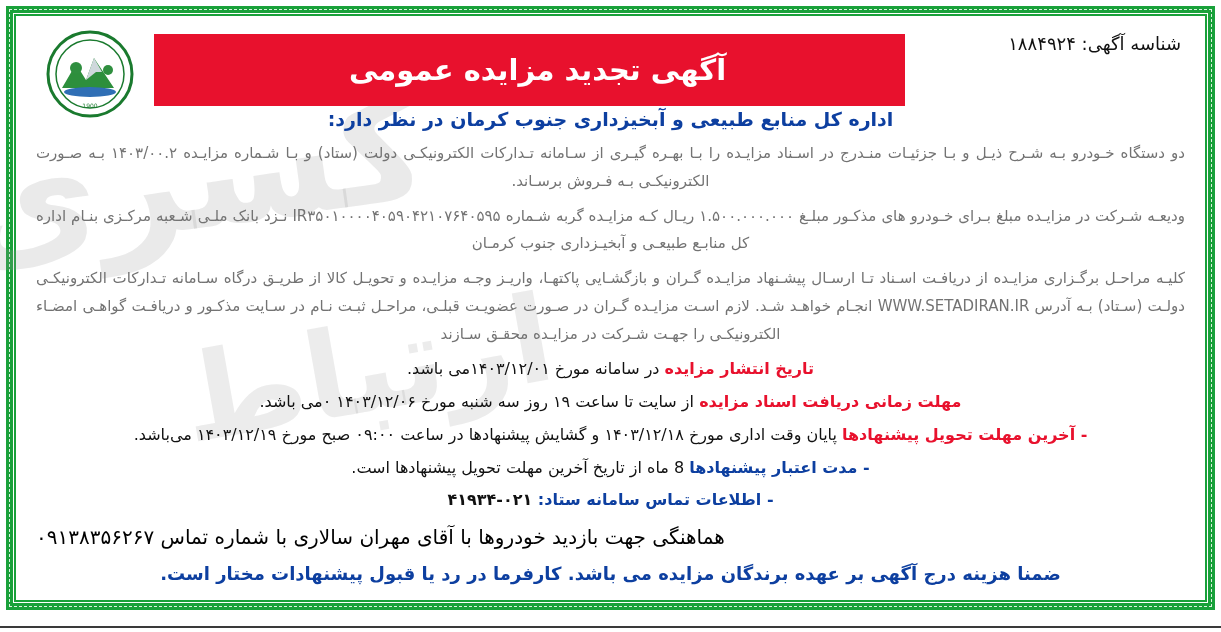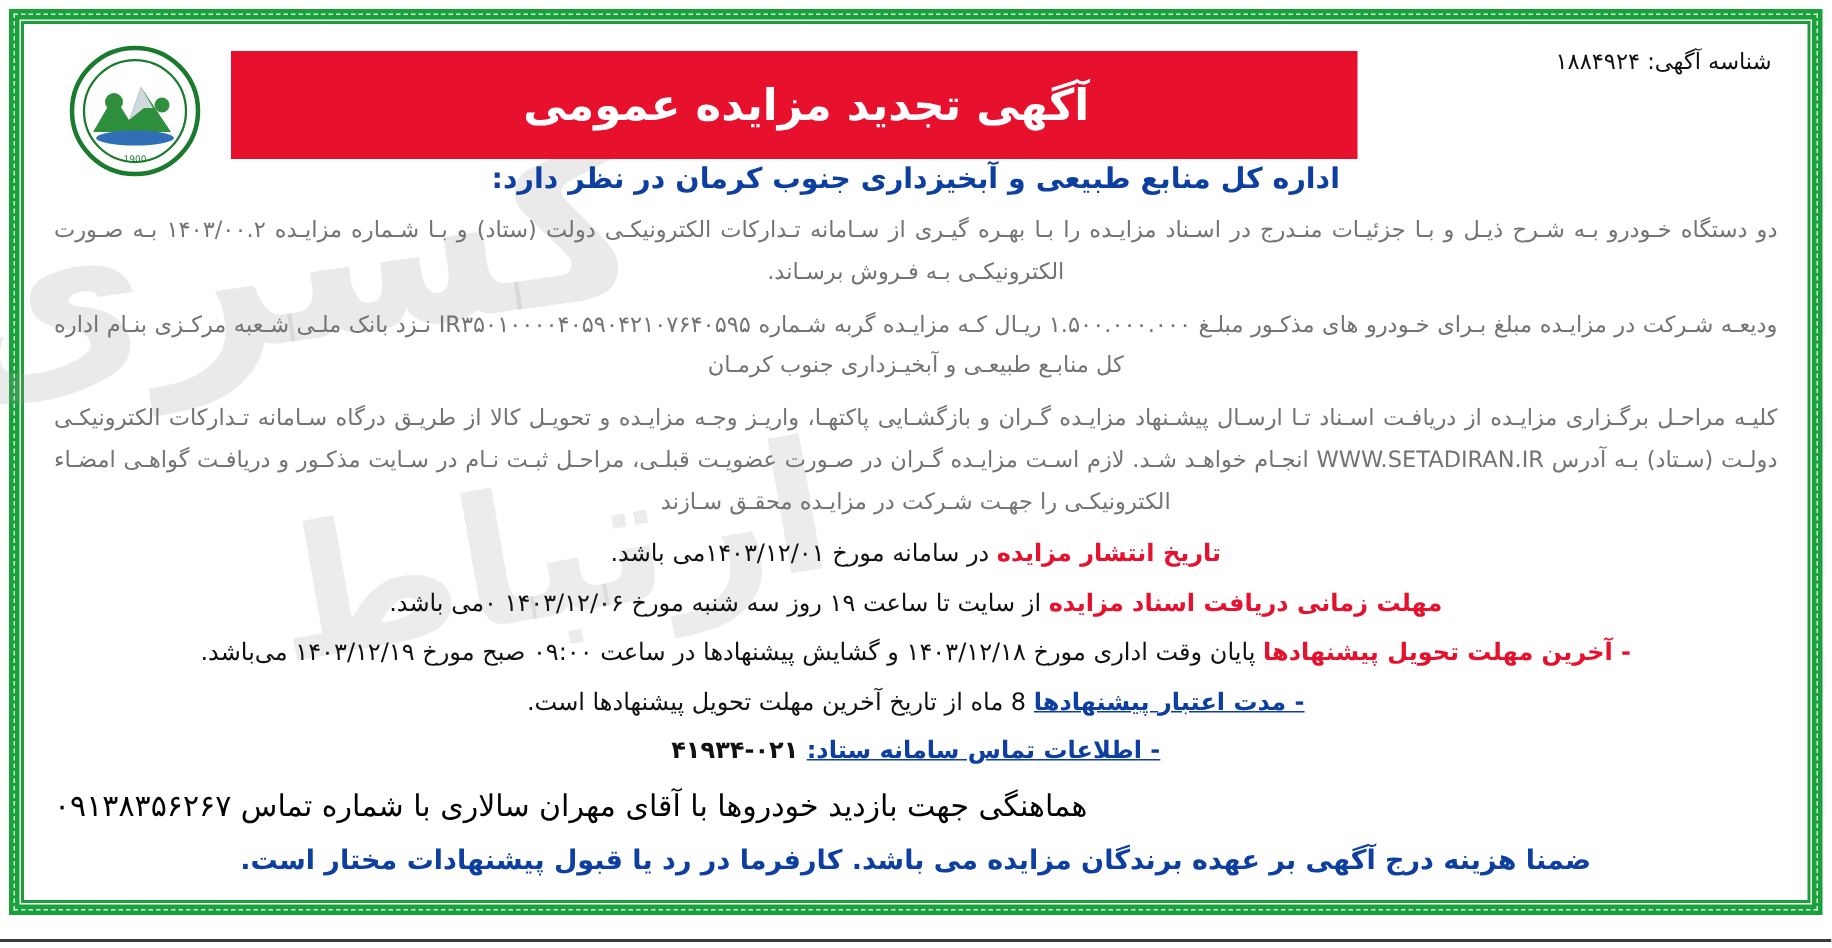--- a/index.html
+++ b/index.html
@@ -88,21 +88,21 @@
   .header-red .title{
     color:#ffffff;
     font-size:29px;
     font-weight:bold;
     letter-spacing:0px;
   }
   .header-meta{
     position:absolute;
     right:4px;top:2px;
     text-align:right;
-    font-size:15px;
+    font-size:18px;
     line-height:1.5;
     color:#111;
   }
   .header-meta div{white-space:nowrap;}
   .logo{
     position:absolute;
     left:6px;top:0px;
     width:96px;height:92px;
   }
 
@@ -130,21 +130,21 @@
   }
   .center{text-align:center;}
   .items{
     margin:2px 0 6px 0;
     text-align:center;
     font-size:16px;
     line-height:1.75;
     font-weight:bold;
   }
   .items div{white-space:nowrap;}
-  .blue{color:#0d3fa0;font-weight:bold;text-decoration:underline;}
+  .blue{color:#0d3fa0;font-weight:bold;}
   .red{color:#e8112d;font-weight:bold;text-align:right;}
   .b{font-weight:bold;}
   .footer-note{
     margin-top:8px;
     text-align:center;
     color:#0d3fa0;
     font-weight:bold;
     font-size:18px;
   }
   .contact-block{

